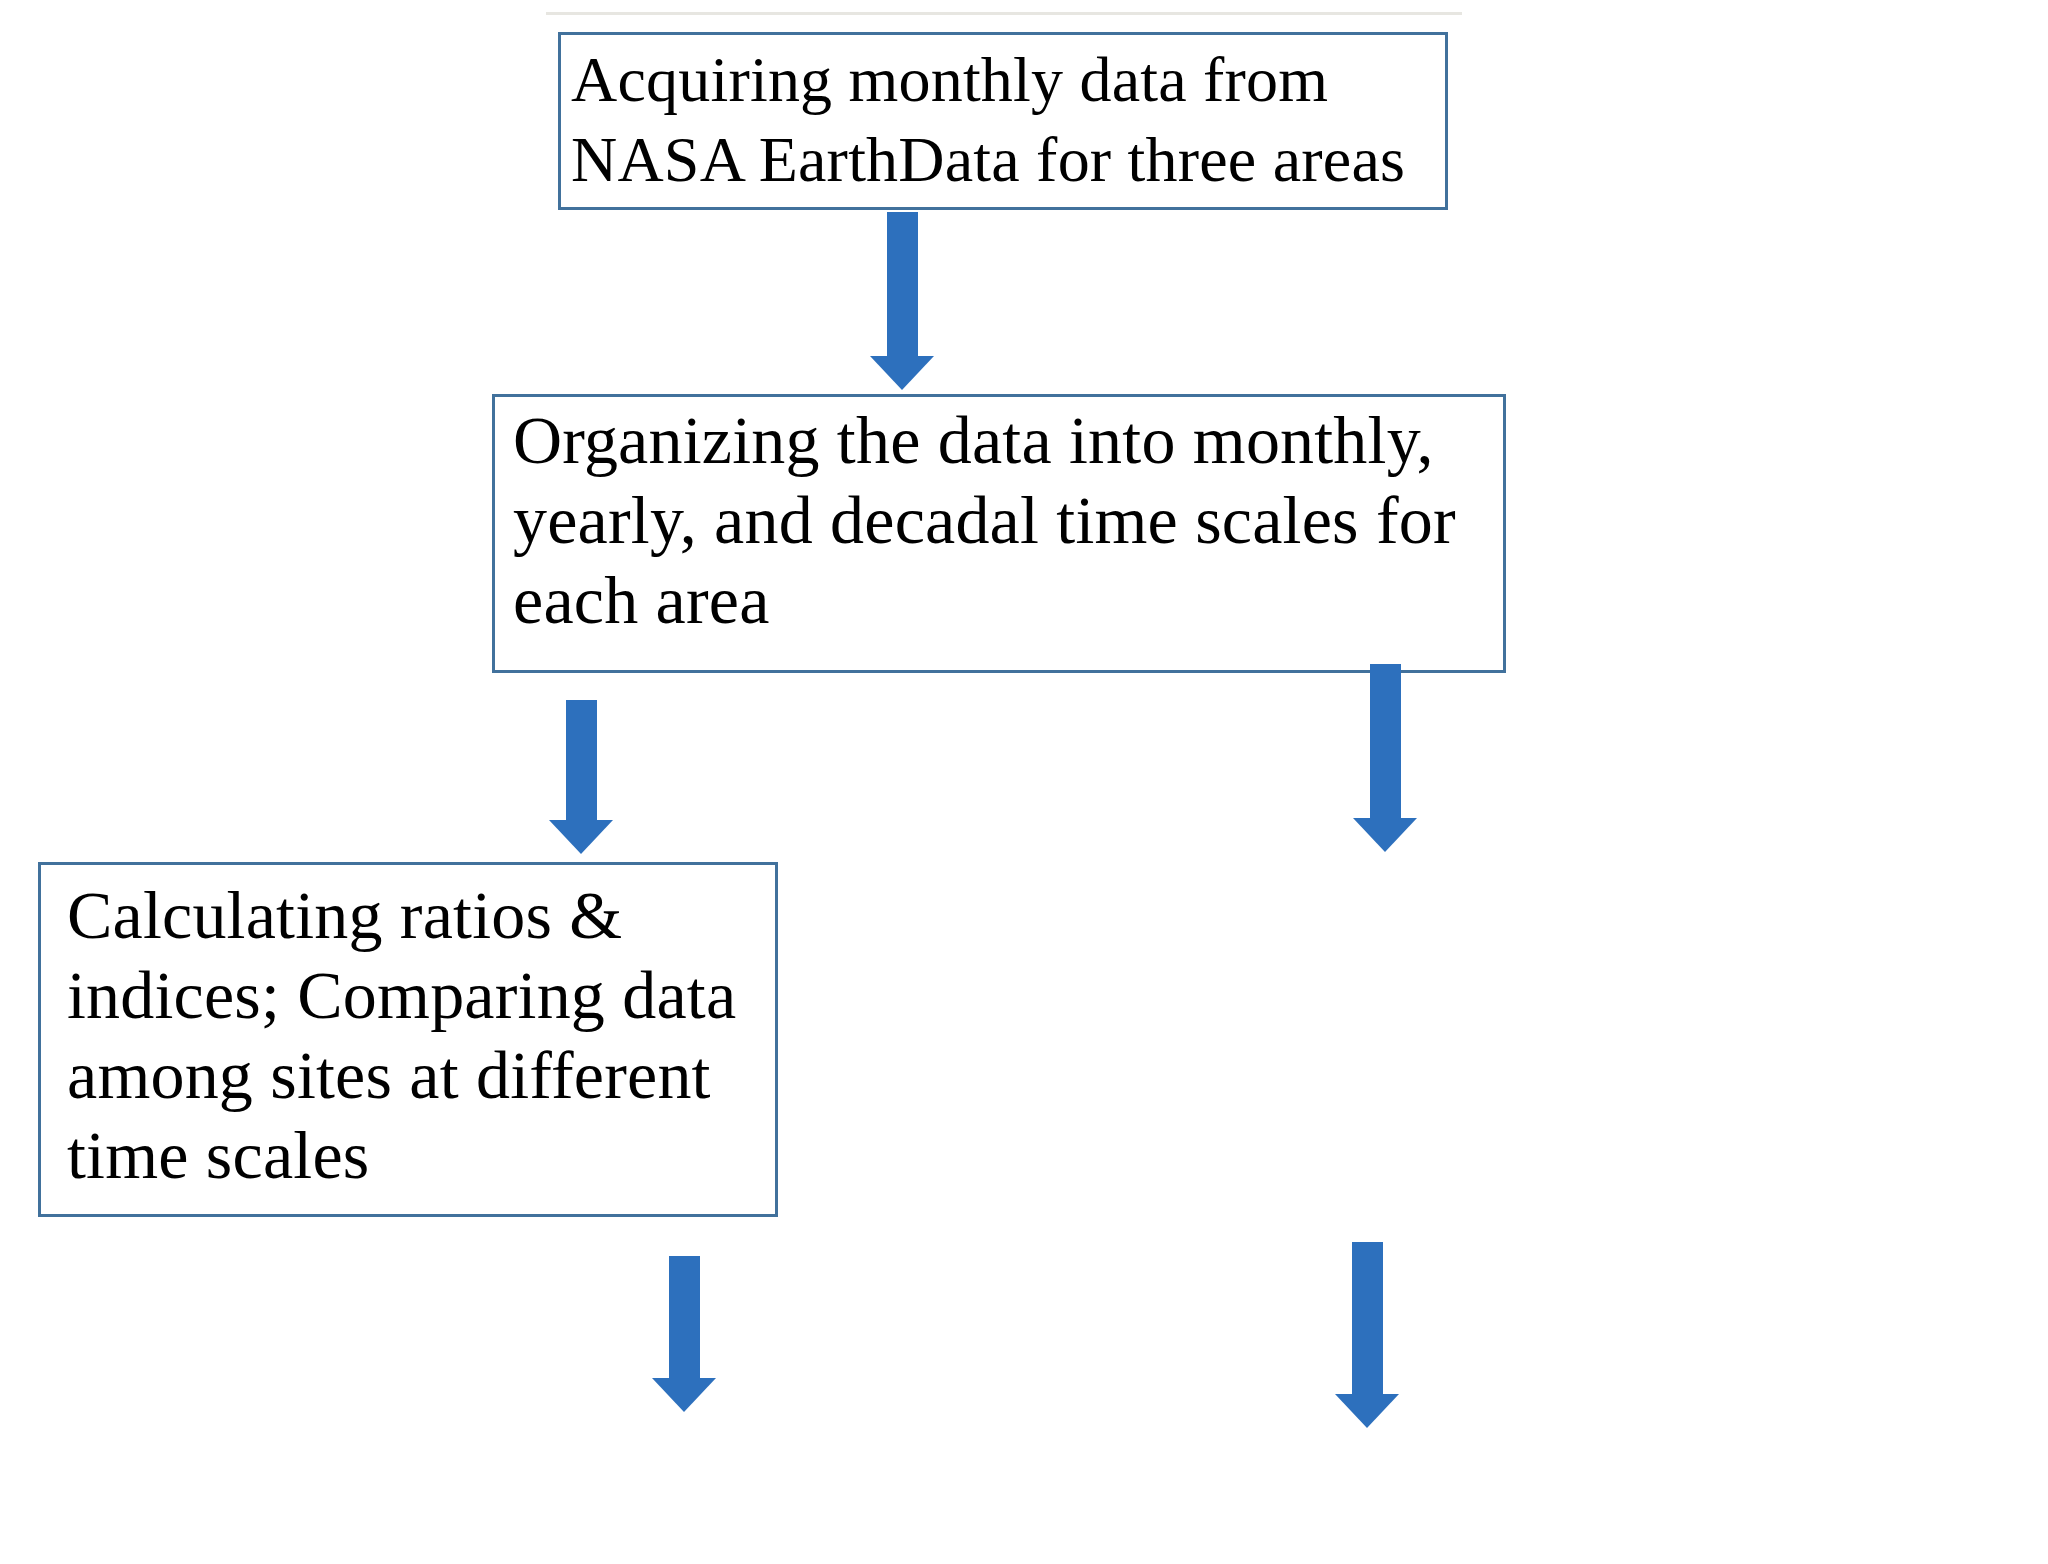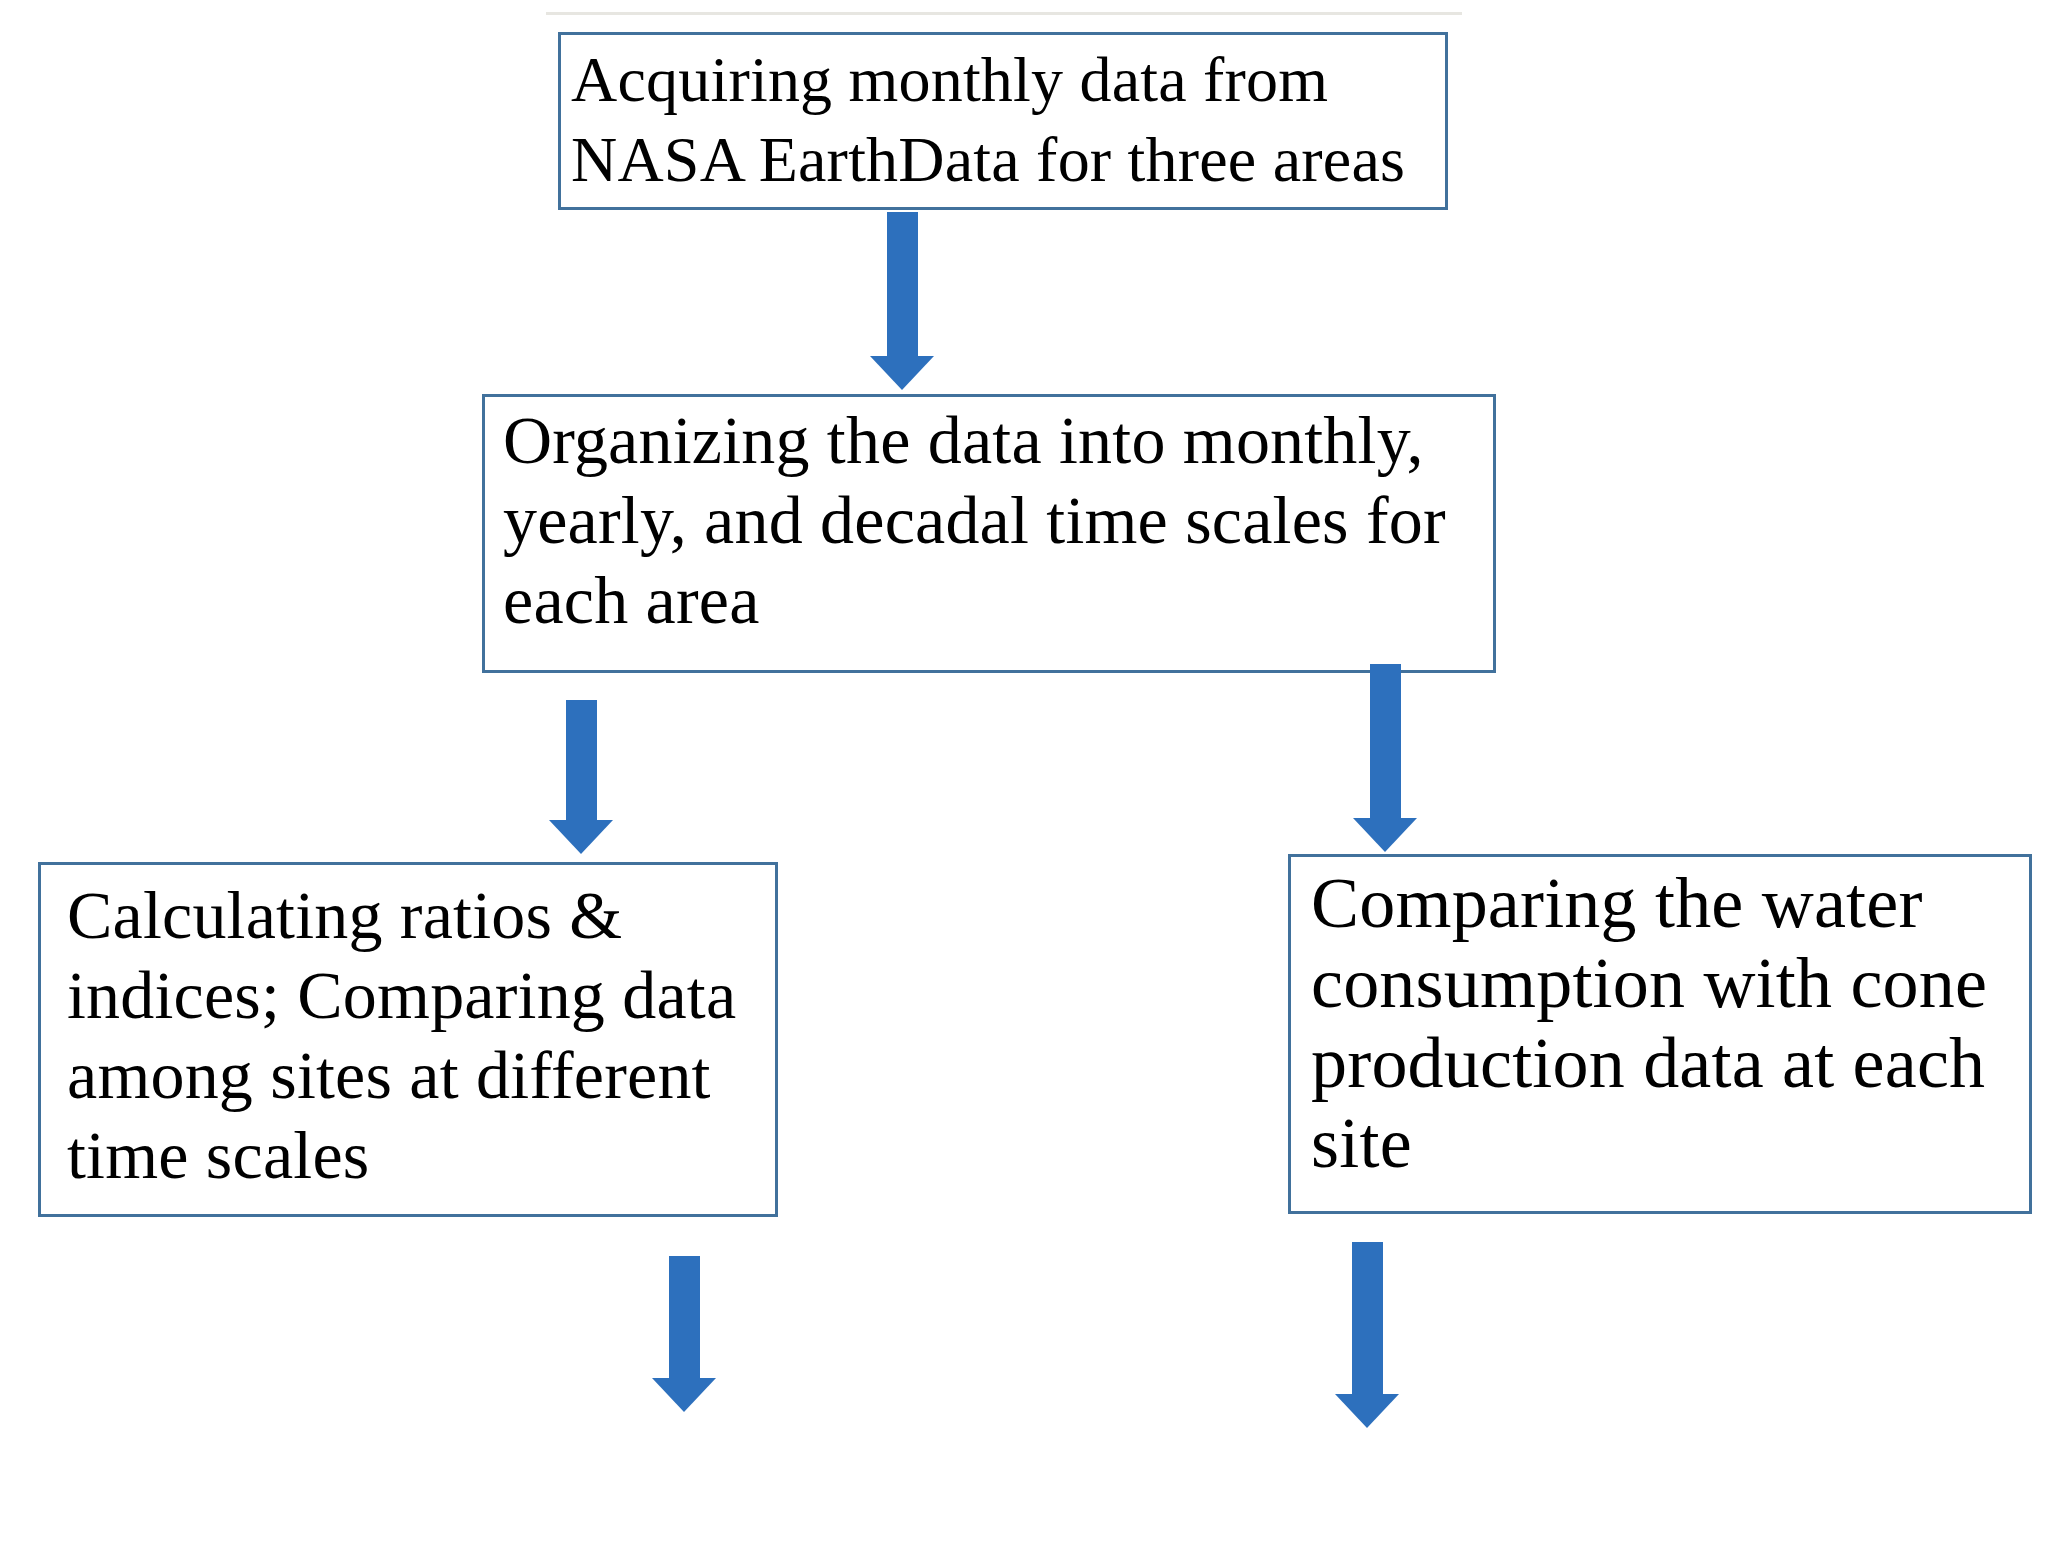--- a/index.html
+++ b/index.html
@@ -36,21 +36,21 @@
   }
   .node-label {
     white-space: pre-line;
     line-height: 80px;
     letter-spacing: 0.2px;
   }
 
   .node-acquire  { left: 558px;  top: 32px;   width: 890px; height: 178px; padding: 5px 10px 0 10px; }
   .node-acquire .node-label  { font-size: 64px; }
 
-  .node-organize { left: 482px;  top: 394px;  width: 1014px; height: 279px; padding: 3px 14px 12px 18px; }
+  .node-organize { left: 492px;  top: 394px;  width: 1014px; height: 279px; padding: 3px 14px 12px 18px; }
   .node-organize .node-label { font-size: 68px; }
 
   .node-calculate { left: 38px;  top: 862px;  width: 740px; height: 355px; padding: 10px 10px 0 26px; }
   .node-calculate .node-label { font-size: 68px; }
 
   .node-compare { left: 1288px; top: 854px;  width: 744px; height: 360px; padding: 6px 8px 0 20px; }
   .node-compare .node-label { font-size: 72px; }
 
   .node-results { left: 660px;  top: 1412px; width: 812px; height: 110px; padding: 8px 10px 0 32px; }
   .node-results .node-label { font-size: 68px; }
@@ -100,26 +100,20 @@
 each area</div>
   </div>
 
   <div class="node node-calculate">
     <div class="node-label">Calculating ratios &amp;
 indices; Comparing data
 among sites at different
 time scales</div>
   </div>
 
-  <div class="node node-compare">
-    <div class="node-label">Comparing the water
-consumption with cone
-production data at each
-site</div>
-  </div>
 
 
   <div class="arrow arrow-1">
     <div class="arrow-shaft"></div>
     <div class="arrow-head"></div>
   </div>
 
   <div class="arrow arrow-2">
     <div class="arrow-shaft"></div>
     <div class="arrow-head"></div>

